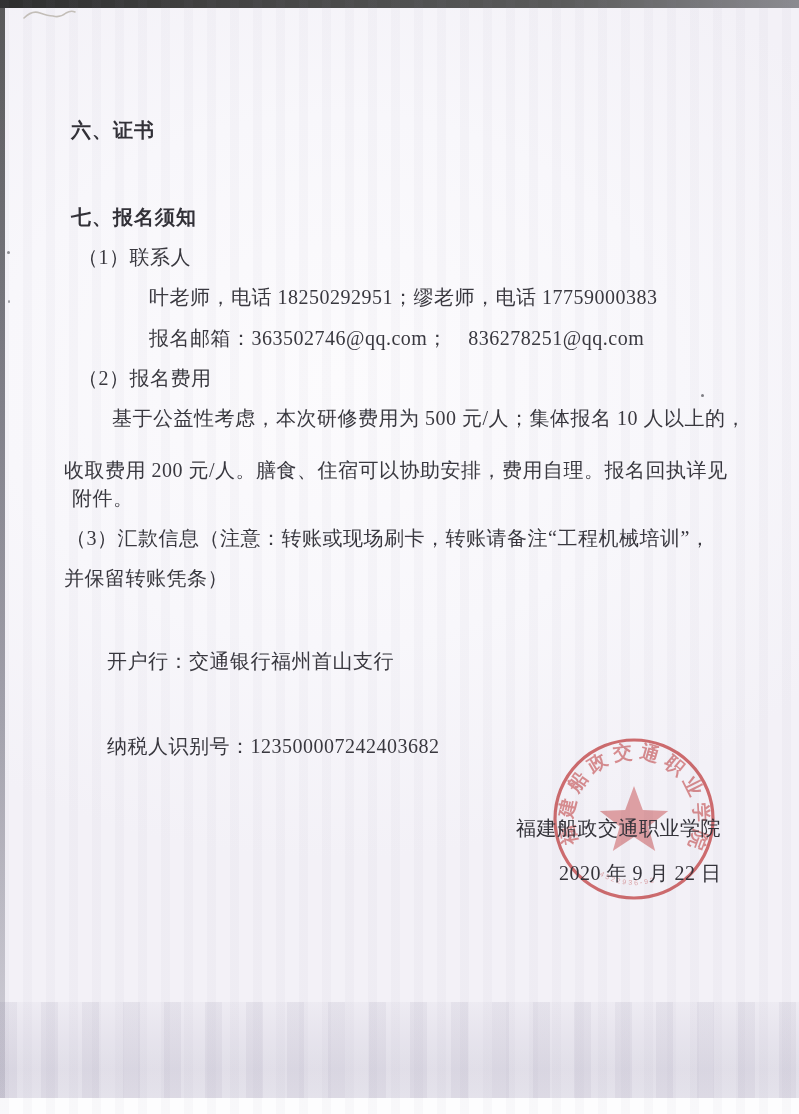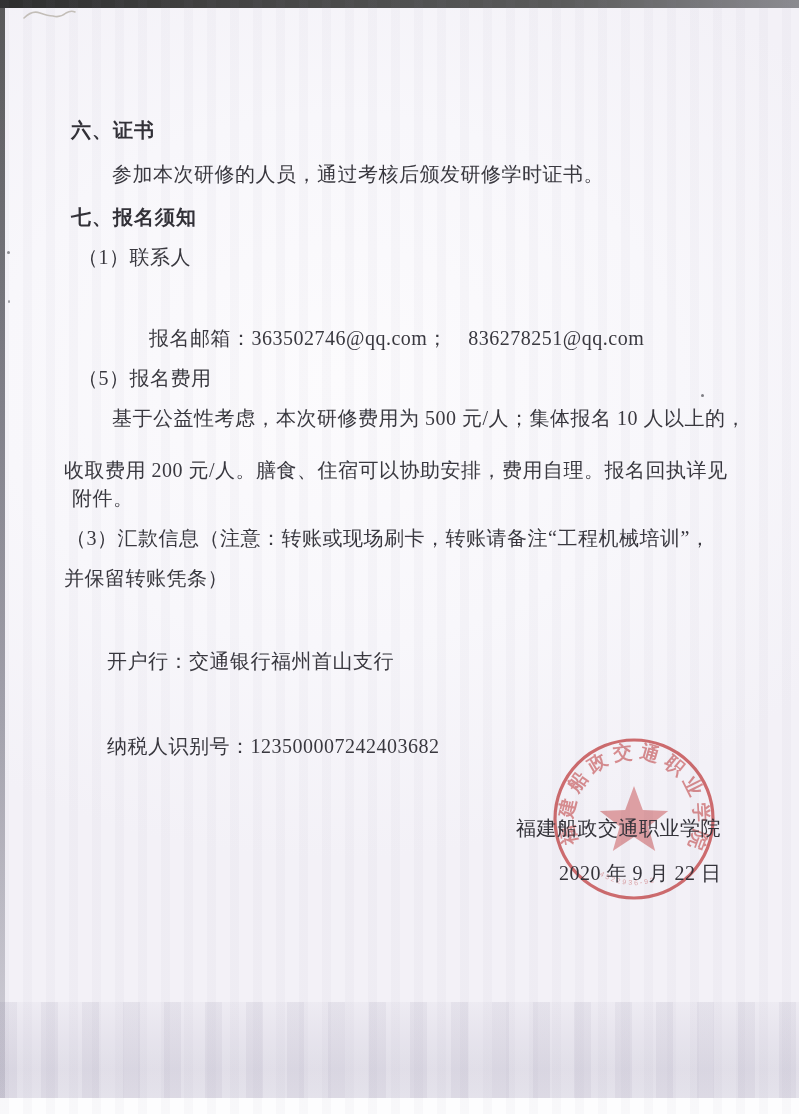--- a/index.html
+++ b/index.html
@@ -89,25 +89,25 @@
       <text font-size="19" font-weight="bold" letter-spacing="6" fill="rgba(198,52,52,0.68)" font-family="'Liberation Serif','DejaVu Serif',serif">
         <textPath href="#sealTopArc" startOffset="2">福建船政交通职业学院</textPath>
       </text>
       <text font-size="7" letter-spacing="2.2" fill="rgba(200,60,60,0.55)" font-family="'Liberation Sans','DejaVu Sans',sans-serif">
         <textPath href="#sealBottomArc" startOffset="4">4522936-92</textPath>
       </text>
     </g>
   </svg>
 
   <div class="ln hd" style="left:71px;top:102px">六、证书</div>
-  <div class="ln" style="left:112px;top:146px">参加本次研修的人员，通过考核后颁发研修学时证书。</div>
   <div class="ln hd" style="left:71px;top:189px">七、报名须知</div>
   <div class="ln" style="left:78px;top:229px">（1）联系人</div>
+  <div class="ln" style="left:149px;top:269px">叶老师，电话 18250292951；缪老师，电话 17759000383</div>
   <div class="ln" style="left:149px;top:310px">报名邮箱：363502746@qq.com；　836278251@qq.com</div>
-  <div class="ln" style="left:78px;top:350px">（5）报名费用</div>
+  <div class="ln" style="left:78px;top:350px">（2）报名费用</div>
   <div class="ln" style="left:112px;top:390px">基于公益性考虑，本次研修费用为 500 元/人；集体报名 10 人以上的，</div>
   <div class="ln" style="left:64px;top:442px">收取费用 200 元/人。膳食、住宿可以协助安排，费用自理。报名回执详见</div>
   <div class="ln" style="left:72px;top:470px">附件。</div>
   <div class="ln" style="left:66px;top:510px">（3）汇款信息（注意：转账或现场刷卡，转账请备注“工程机械培训”，</div>
   <div class="ln" style="left:64px;top:550px">并保留转账凭条）</div>
   <div class="ln" style="left:107px;top:633px">开户行：交通银行福州首山支行</div>
   <div class="ln" style="left:107px;top:718px">纳税人识别号：123500007242403682</div>
   <div class="ln sig" style="left:516px;top:800px">福建船政交通职业学院</div>
   <div class="ln sig" style="left:559px;top:845px">2020 年 9 月 22 日</div>
 

